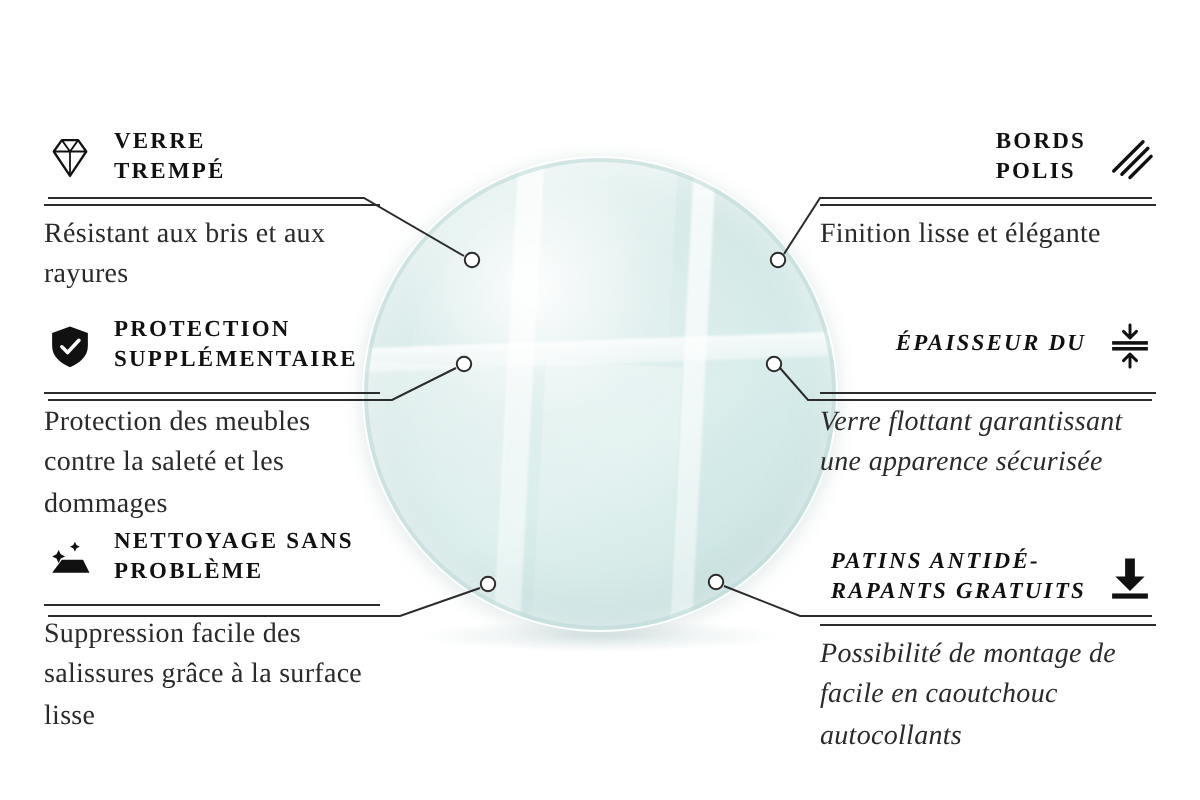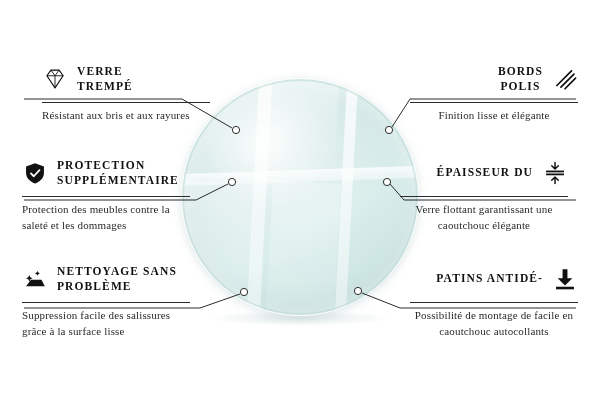--- a/index.html
+++ b/index.html
@@ -83,21 +83,21 @@
     width: 600px; height: 400px;
     pointer-events: none;
   }
 
   
   .feature {
     position: absolute;
     width: 168px;
   }
   .feature.left  { text-align: left;  }
-  .feature.right { text-align: center; }
+  .feature.right { text-align: left; }
 
   .feat-head {
     display: flex;
     align-items: center;
     gap: 9px;
     min-height: 34px;
   }
   .feature.right .feat-head { flex-direction: row-reverse; }
 
   .feat-title {
@@ -110,35 +110,35 @@
     text-transform: uppercase;
   }
   .feat-rule {
     height: 1px;
     background: #2b2b2b;
     margin: 6px 0 5px 0;
     width: 100%;
   }
   .feat-desc {
     font-family: "Liberation Serif", serif;
-    font-size: 11px;
+    font-size: 14px;
     line-height: 1.45;
     color: #2a2a2a;
     letter-spacing: 0.15px;
   }
 
   .ico { width: 26px; height: 26px; flex: 0 0 26px; display:block; }
 
   
-  #f-verre        { left: 22px;  top: 62px; margin-left: 20px;  }
+  #f-verre        { left: 22px;  top: 62px;  }
   #f-protection   { left: 22px;  top: 156px; }
   #f-nettoyage    { left: 22px;  top: 262px; }
   #f-bords        { left: 410px; top: 62px;  }
-  #f-epaisseur    { left: 400px; top: 156px; }
-  #f-patins       { left: 410px; top: 262px; }
+  #f-epaisseur    { left: 410px; top: 156px; font-style: italic; }
+  #f-patins       { left: 410px; top: 272px; font-style: italic; }
 </style>
 </head>
 <body>
 
 <div class="canvas">
 
   <div class="disc-wrap">
     <div class="disc-shadow"></div>
     <div class="disc">
       <div class="refl-pane pane-a"></div>
@@ -238,30 +238,31 @@
         <path d="M16 3 L16 10 M12 7 L16 11 L20 7" fill="none" stroke="#111" stroke-width="1.8" stroke-linecap="round" stroke-linejoin="round"></path>
         <rect x="5" y="13" width="22" height="2.2" fill="#111"></rect>
         <rect x="5" y="16.6" width="22" height="2.2" fill="#111"></rect>
         <path d="M16 29 L16 22 M12 25 L16 21 L20 25" fill="none" stroke="#111" stroke-width="1.8" stroke-linecap="round" stroke-linejoin="round"></path>
       </svg>
       <div class="feat-title">
         <div>ÉPAISSEUR DU</div>
       </div>
     </div>
     <div class="feat-rule"></div>
-    <div class="feat-desc">Verre flottant garantissant une caoutchouc élégante</div>
+    <div class="feat-desc">Verre flottant garantissant une apparence sécurisée</div>
   </div>
 
   <div class="feature right" id="f-patins">
     <div class="feat-head">
       <svg class="ico" viewBox="0 0 32 32">
         <path d="M13 4 H19 V15 H25 L16 24 L7 15 H13 Z" fill="#111"></path>
         <rect x="5" y="25.5" width="22" height="3.2" fill="#111"></rect>
       </svg>
       <div class="feat-title">
         <div>PATINS ANTIDÉ-</div>
+        <div>RAPANTS GRATUITS</div>
       </div>
     </div>
     <div class="feat-rule"></div>
     <div class="feat-desc">Possibilité de montage de facile en caoutchouc autocollants</div>
   </div>
 
 </div>
 
 </body></html>

